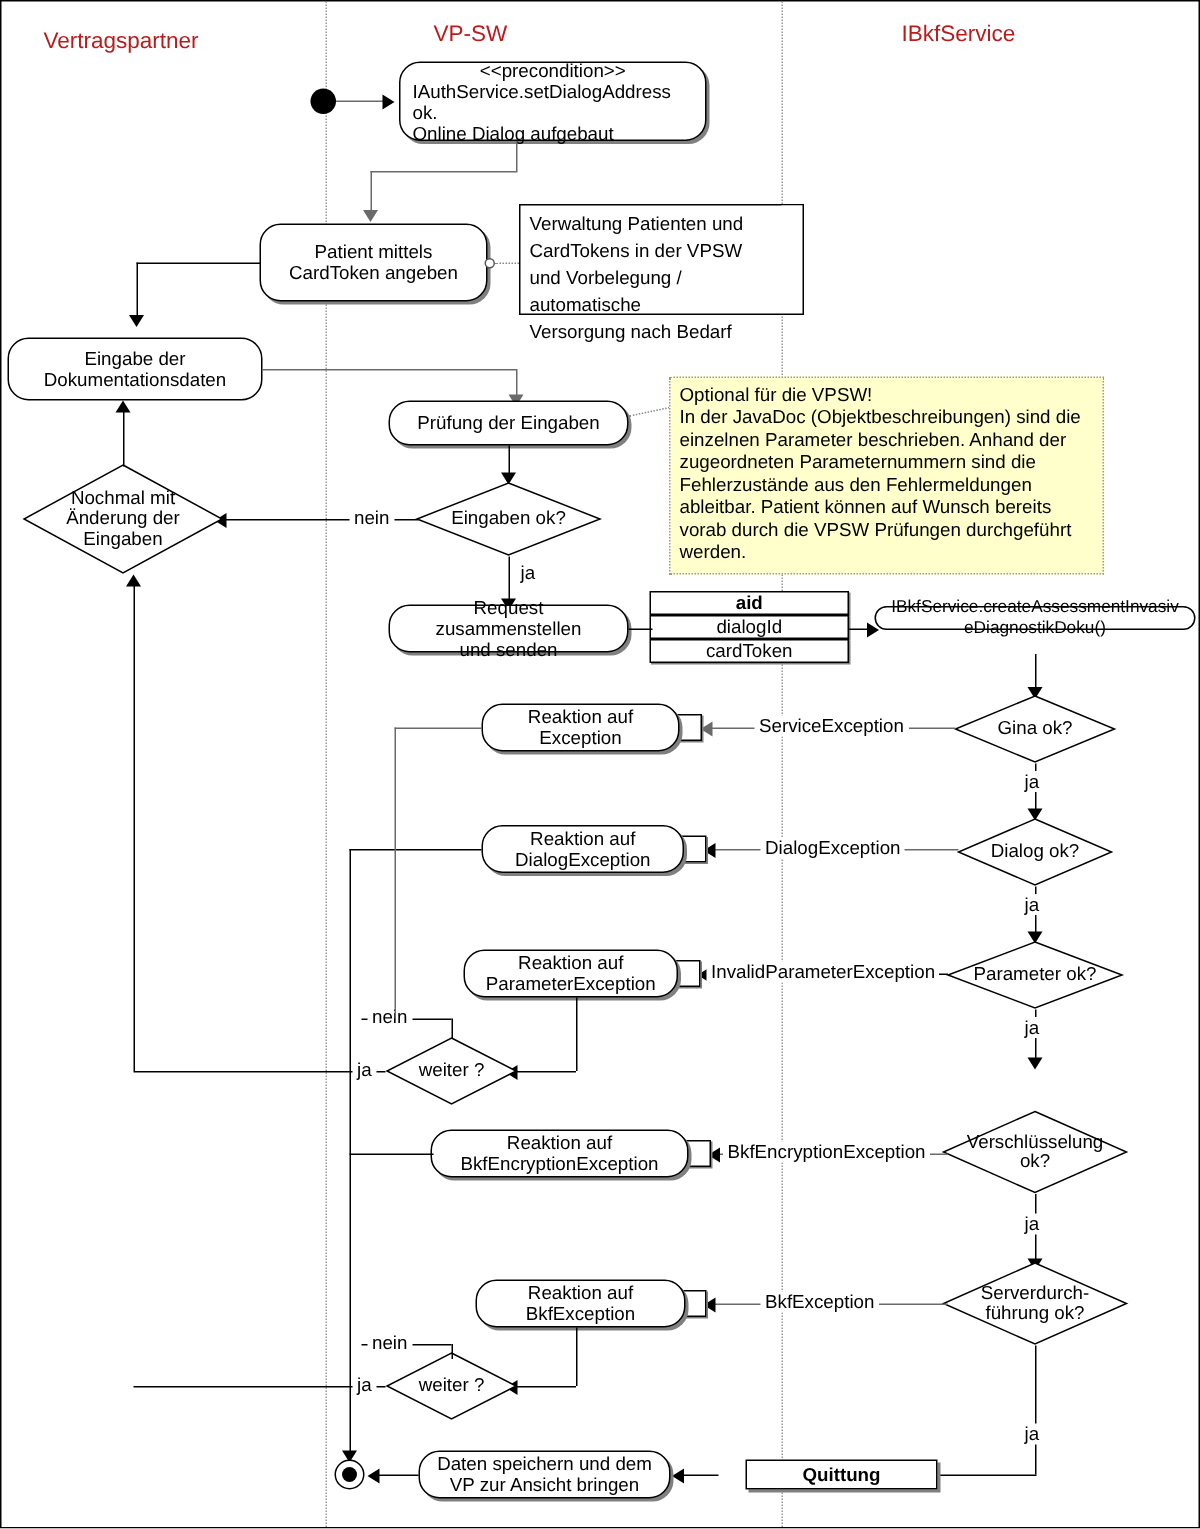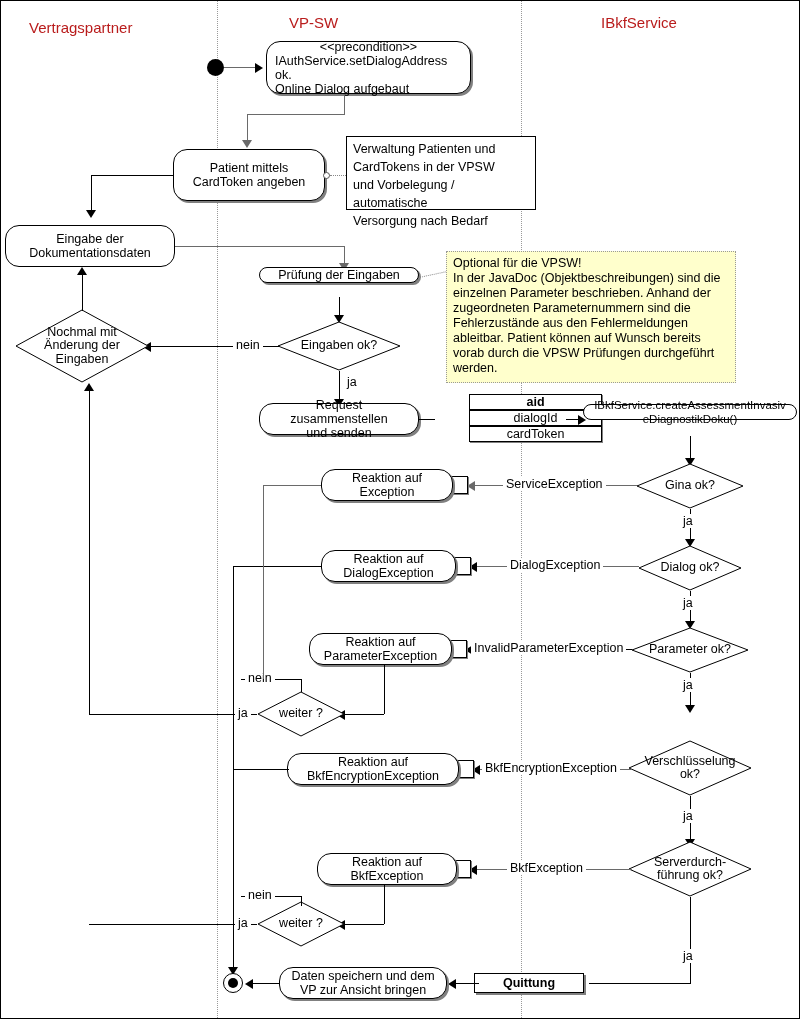--- a/index.html
+++ b/index.html
@@ -33,21 +33,21 @@
   .note{position:absolute;box-sizing:border-box;background:#ffffcc;
         border:1px dotted #999;padding:4px 6px;font-size:12.5px;line-height:15px;
         color:#000;}
   .note-plain{position:absolute;box-sizing:border-box;background:#fff;
         border:1px solid #000;padding:3px 6px;font-size:12.5px;line-height:18px;
         color:#000;}
   .note-fold{position:absolute;width:0;height:0;
         border-left:14px solid #fff;border-bottom:14px solid transparent;}
 
   
-  .pstack{position:absolute;box-sizing:border-box;margin-left:36px;}
+  .pstack{position:absolute;box-sizing:border-box;}
   .pstack .prow{box-sizing:border-box;border:1px solid #000;
         box-shadow:1px 1px 0 0 #808080;background:#fff;
         text-align:center;font-size:12.5px;line-height:15px;height:16px;}
   .pstack .prow.b{font-weight:bold;}
 
   
   .sigbox{position:absolute;box-sizing:border-box;border:1px solid #000;
         background:#fff;box-shadow:2px 2px 0 0 #808080;
         display:flex;align-items:center;justify-content:center;
         font-size:12.5px;font-weight:bold;color:#000;}
@@ -144,21 +144,21 @@
     <span>
       <span>Eingabe der</span>
       <span>Dokumentationsdaten</span>
     </span>
   </div>
 
   <div class="ln lnh lng" style="left:174px;top:245px;width:169px"></div>
   <div class="ln lnv lng" style="left:343px;top:245px;height:19px"></div>
   <div class="arw arw-d arw-dg" style="left:338px;top:262px"></div>
 
-  <div class="act" style="left:258px;top:266px;width:160px;height:16px">
+  <div class="act" style="left:258px;top:266px;width:160px;height:30px">
     <span>Prüfung der Eingaben</span>
   </div>
   <div class="dotline" style="left:418px;top:276px;width:30px;transform:rotate(-12deg);transform-origin:left center"></div>
 
   <div class="note" style="left:445px;top:250px;width:290px;height:132px">
     <div>Optional für die VPSW!</div>
     <div>In der JavaDoc (Objektbeschreibungen) sind die</div>
     <div>einzelnen Parameter beschrieben. Anhand der</div>
     <div>zugeordneten Parameternummern sind die</div>
     <div>Fehlerzustände aus den Fehlermeldungen</div>
@@ -397,21 +397,21 @@
   <div class="ln lnh" style="left:88px;top:923px;width:168px"></div>
   <div class="elab" style="left:234px;top:915px">ja</div>
 
   <div class="ln lnv" style="left:232px;top:565px;height:406px"></div>
   <div class="arw arw-d" style="left:227px;top:966px"></div>
 
   <div class="ln lnv" style="left:689px;top:896px;height:86px"></div>
   <div class="ln lnh" style="left:588px;top:982px;width:102px"></div>
   <div class="elab" style="left:679px;top:948px">ja</div>
 
-  <div class="sigbox" style="left:473px;top:972px;width:110px;height:20px">
+  <div class="sigbox" style="left:496px;top:972px;width:128px;height:20px">
     <span>Quittung</span>
   </div>
   <div class="ln lnh" style="left:453px;top:982px;width:25px"></div>
   <div class="arw arw-l" style="left:447px;top:977.5px"></div>
 
   <div class="act" style="left:278px;top:966px;width:168px;height:32px">
     <span>
       <span>Daten speichern und dem</span>
       <span>VP zur Ansicht bringen</span>
     </span>

